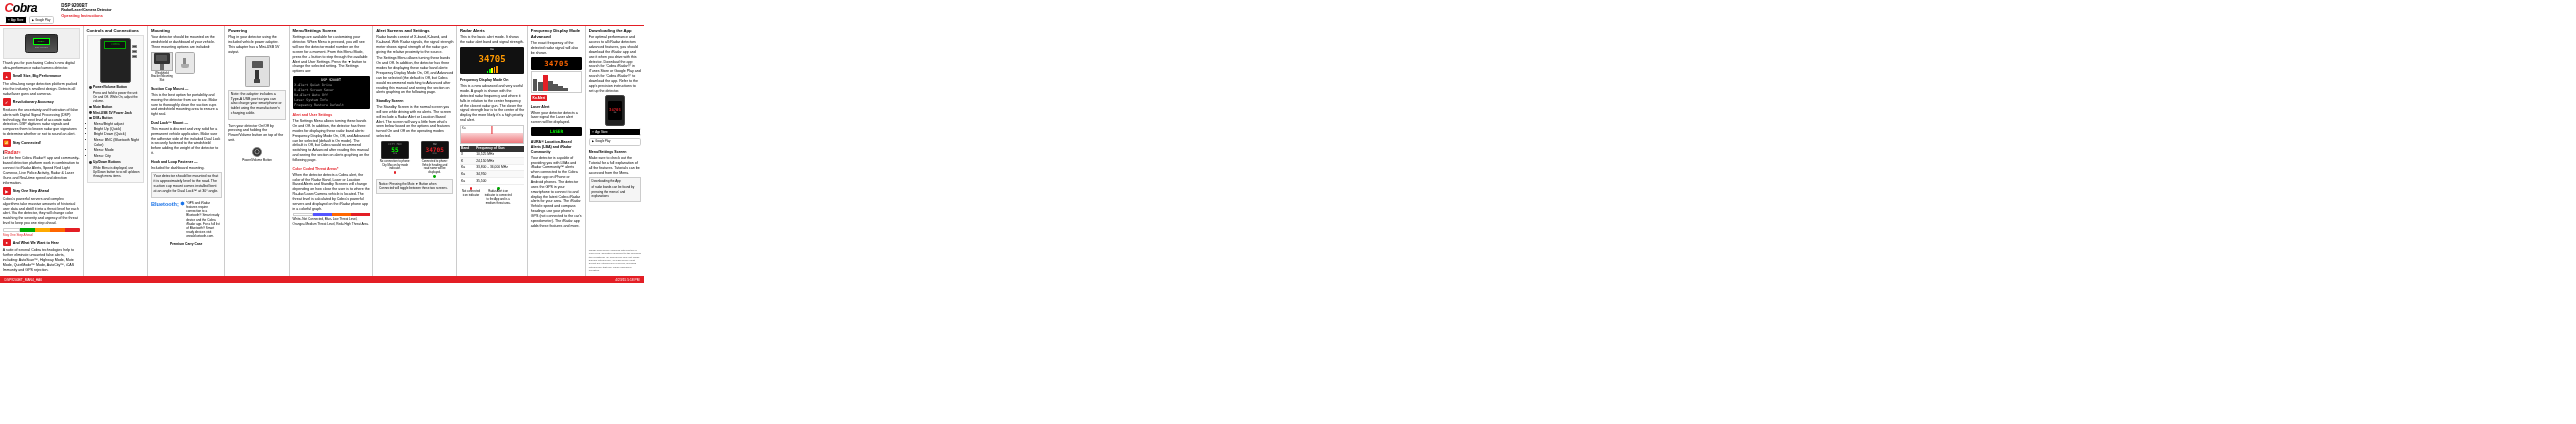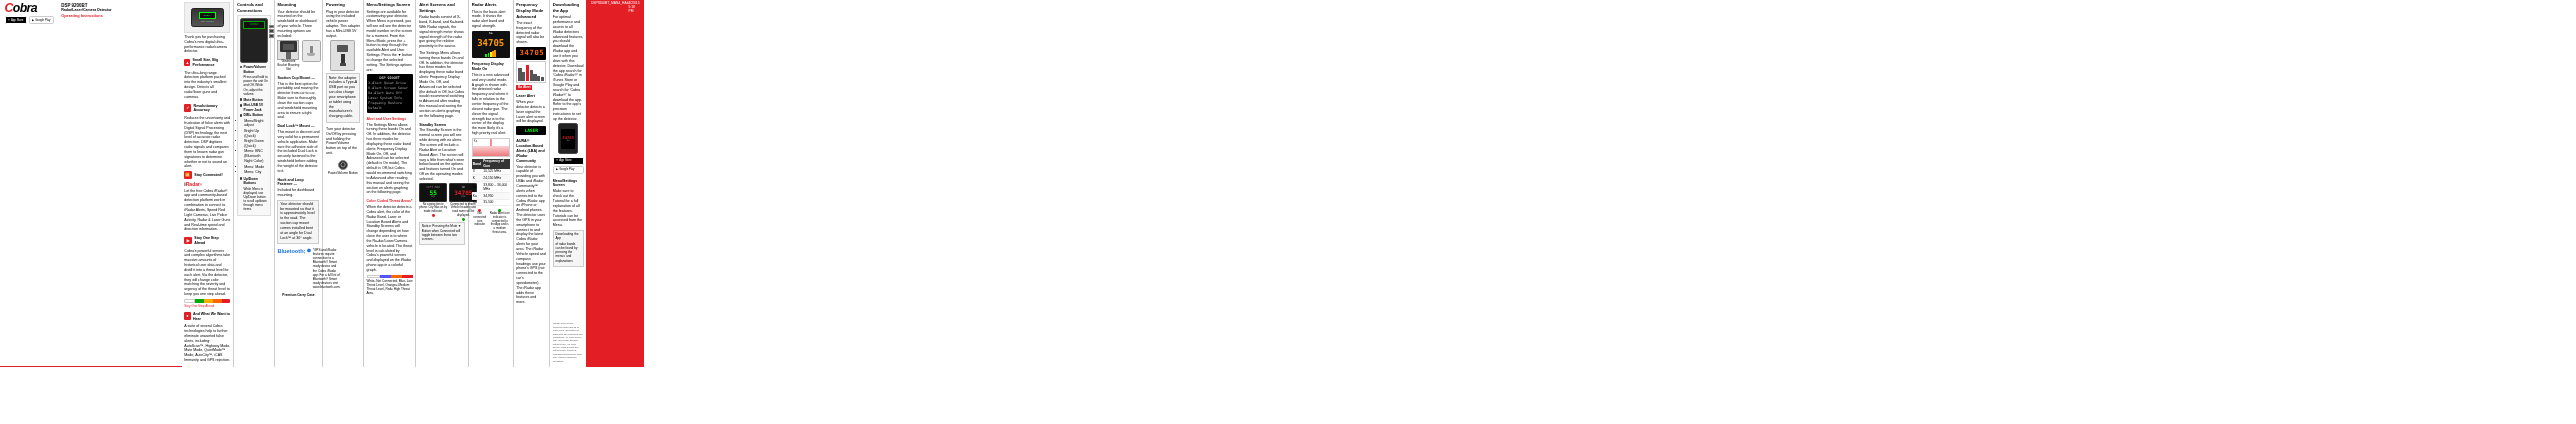--- a/index.html
+++ b/index.html
@@ -6,21 +6,21 @@
     body {
       font-family: Arial, Helvetica, sans-serif;
       background: #fff;
       width: 644px;
       min-height: 106px;
       font-size: 3.9px;
       color: #000;
     }
     .page-wrapper {
       display: flex;
-      flex-direction: row;
+      flex-direction: column;
       width: 100%;
     }
     
     .main-content {
       display: flex;
       flex-direction: row;
       width: 100%;
       flex: 1;
     }
     

